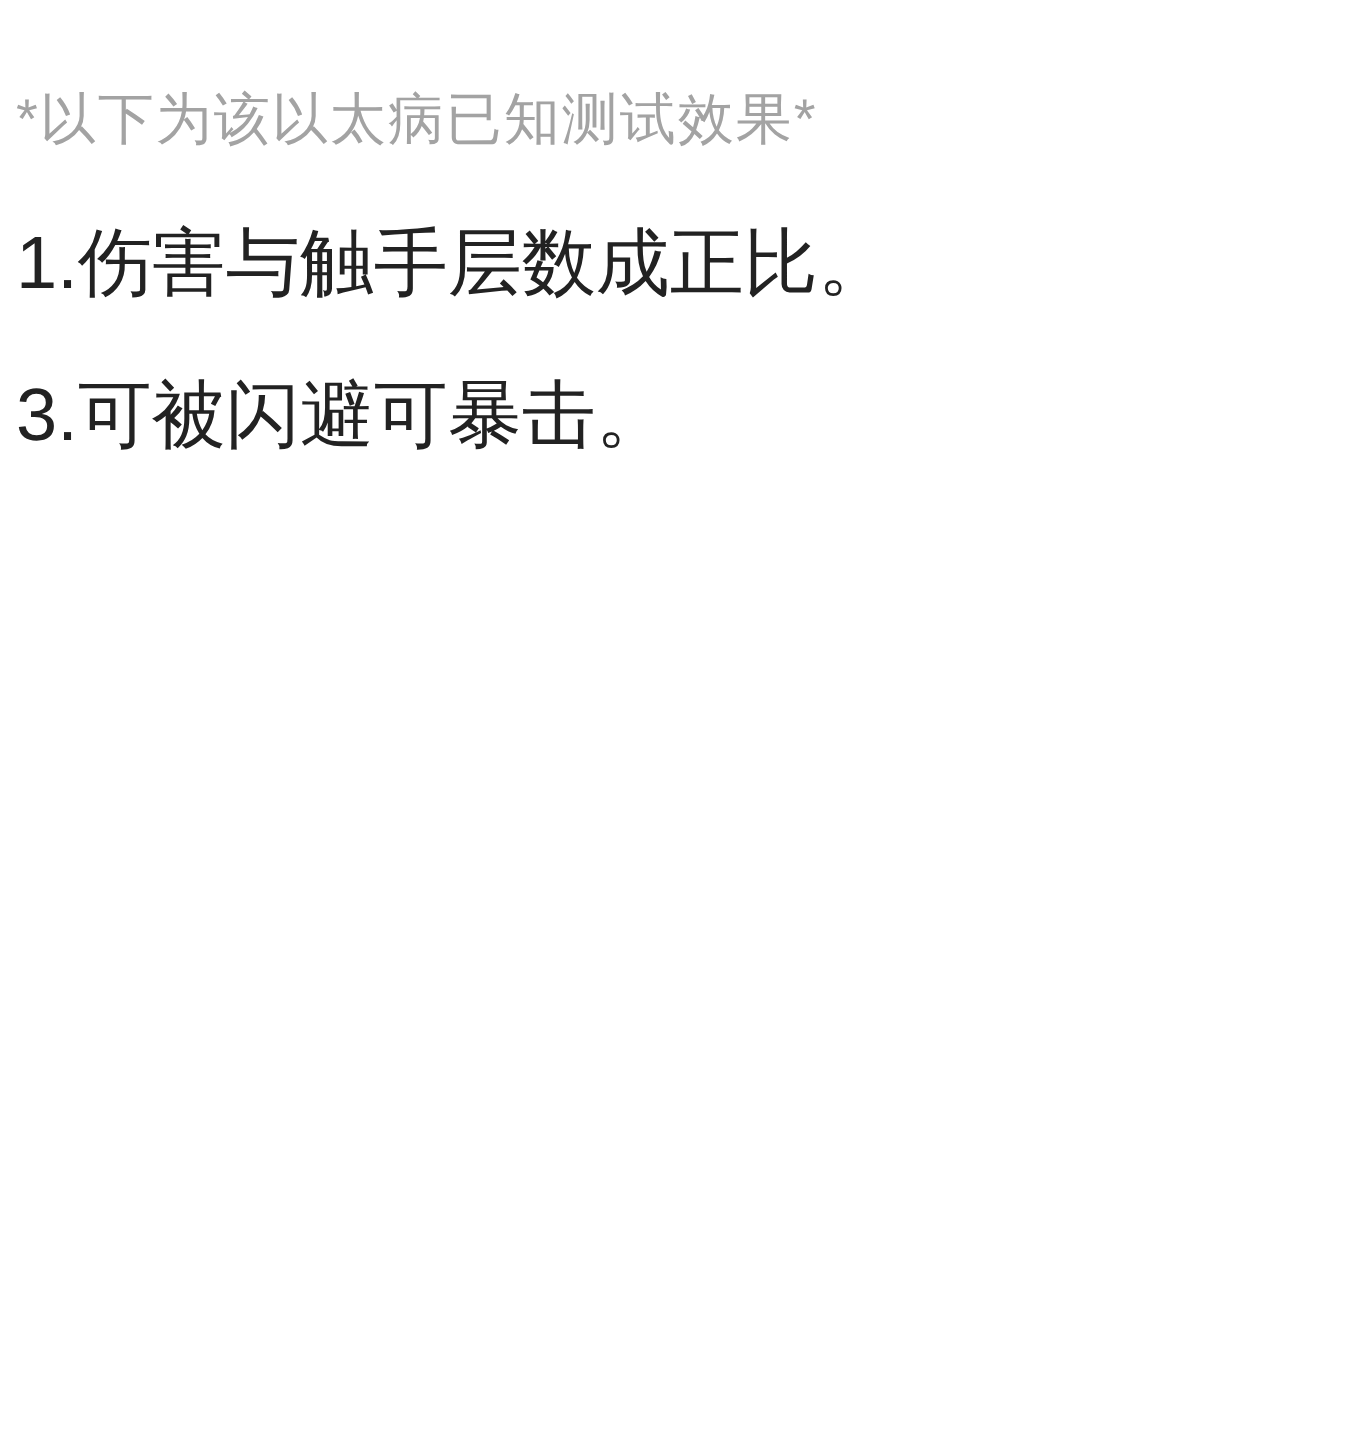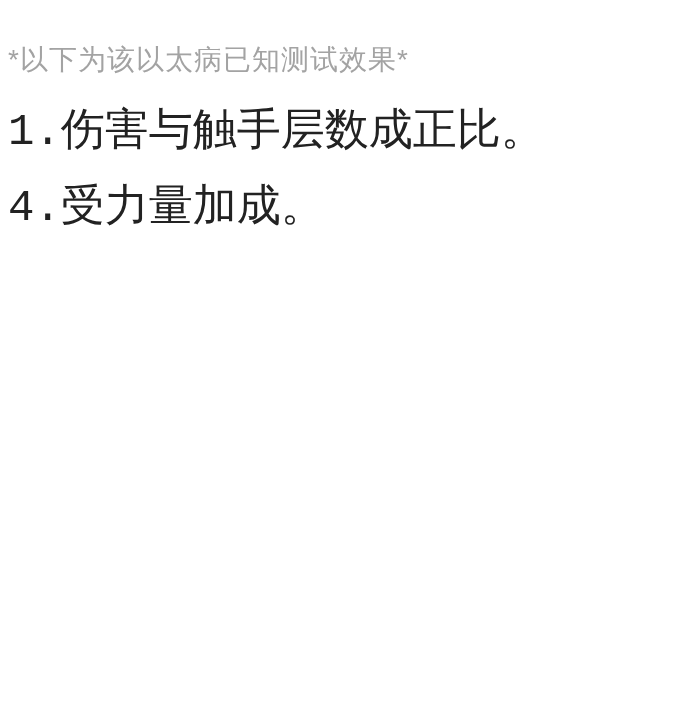--- a/index.html
+++ b/index.html
@@ -19,36 +19,35 @@
     }
     .note-header {
       font-size: 28px;
       line-height: 40px;
       color: #a3a3a3;
       margin: 0 0 28px 0;
       letter-spacing: 1px;
       font-weight: 400;
     }
     .note-item {
-      font-size: 44px;
+      font-size: 37px;
       line-height: 48px;
       color: #222222;
       margin: 0 0 28px 0;
       font-weight: 400;
       word-break: break-all;
-      font-family: Liberation Mono, monospace;
     }
   </style>
 </head>
 <body>
 
 <div class="page">
   <p class="note-header">*以下为该以太病已知测试效果*</p>
 
   <p class="note-item">1.伤害与触手层数成正比。</p>
 
 
+  <p class="note-item">3.可被闪避可暴击。</p>
 
-  <p class="note-item">4.受力量加成。</p>
 
 
 
 </div>
 
 </body></html>

